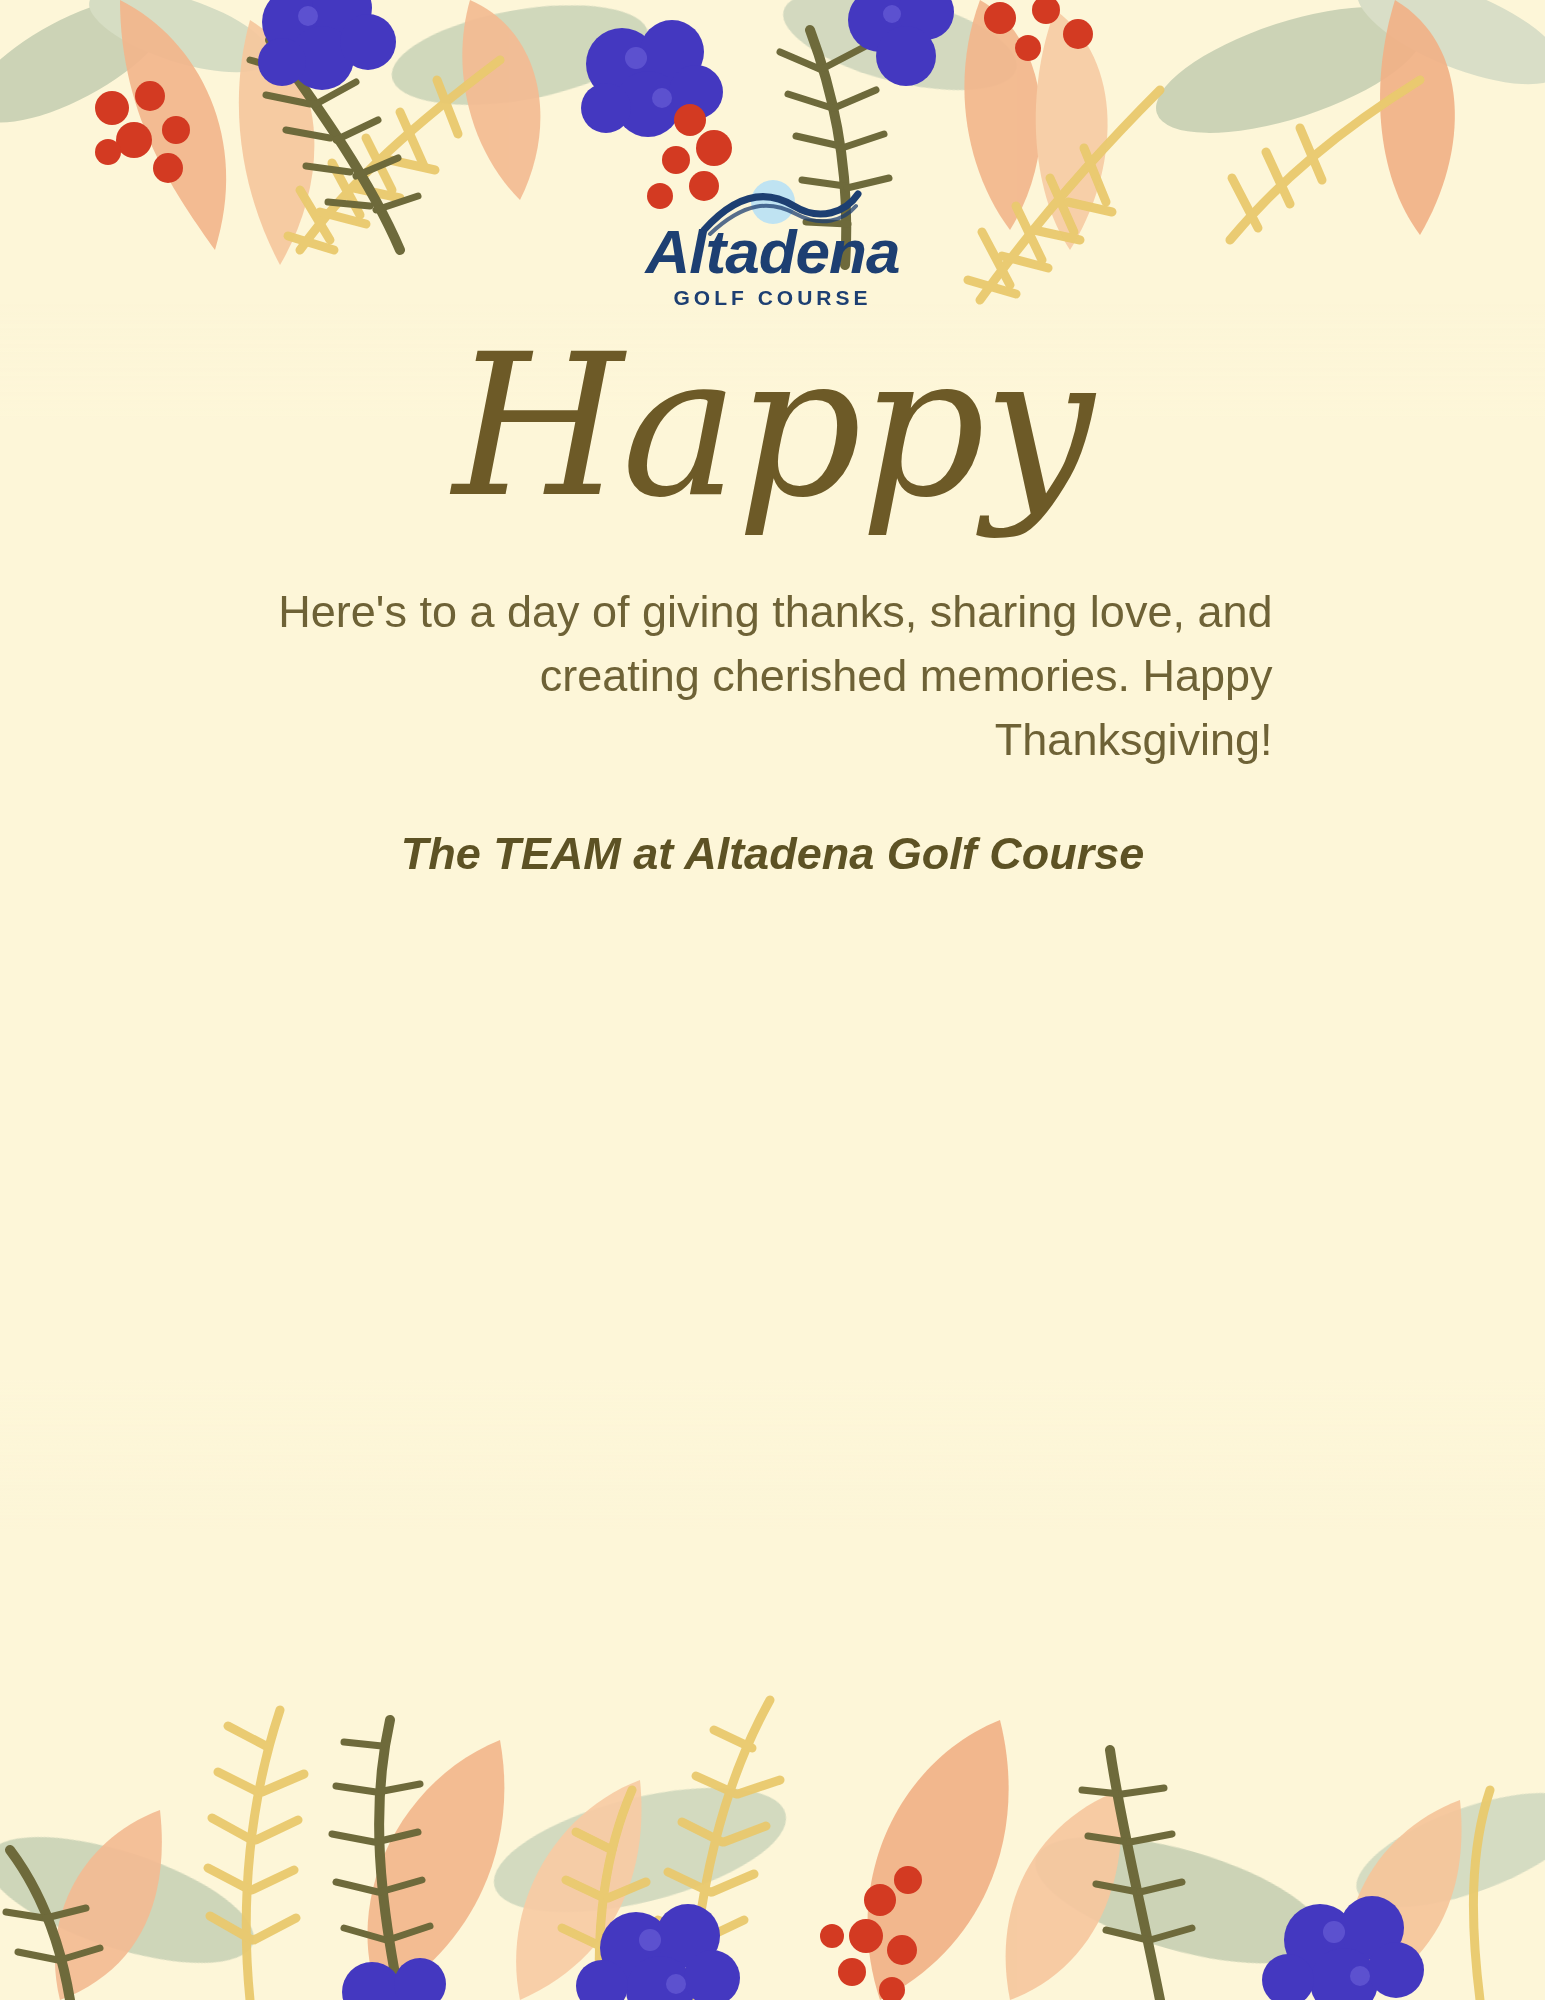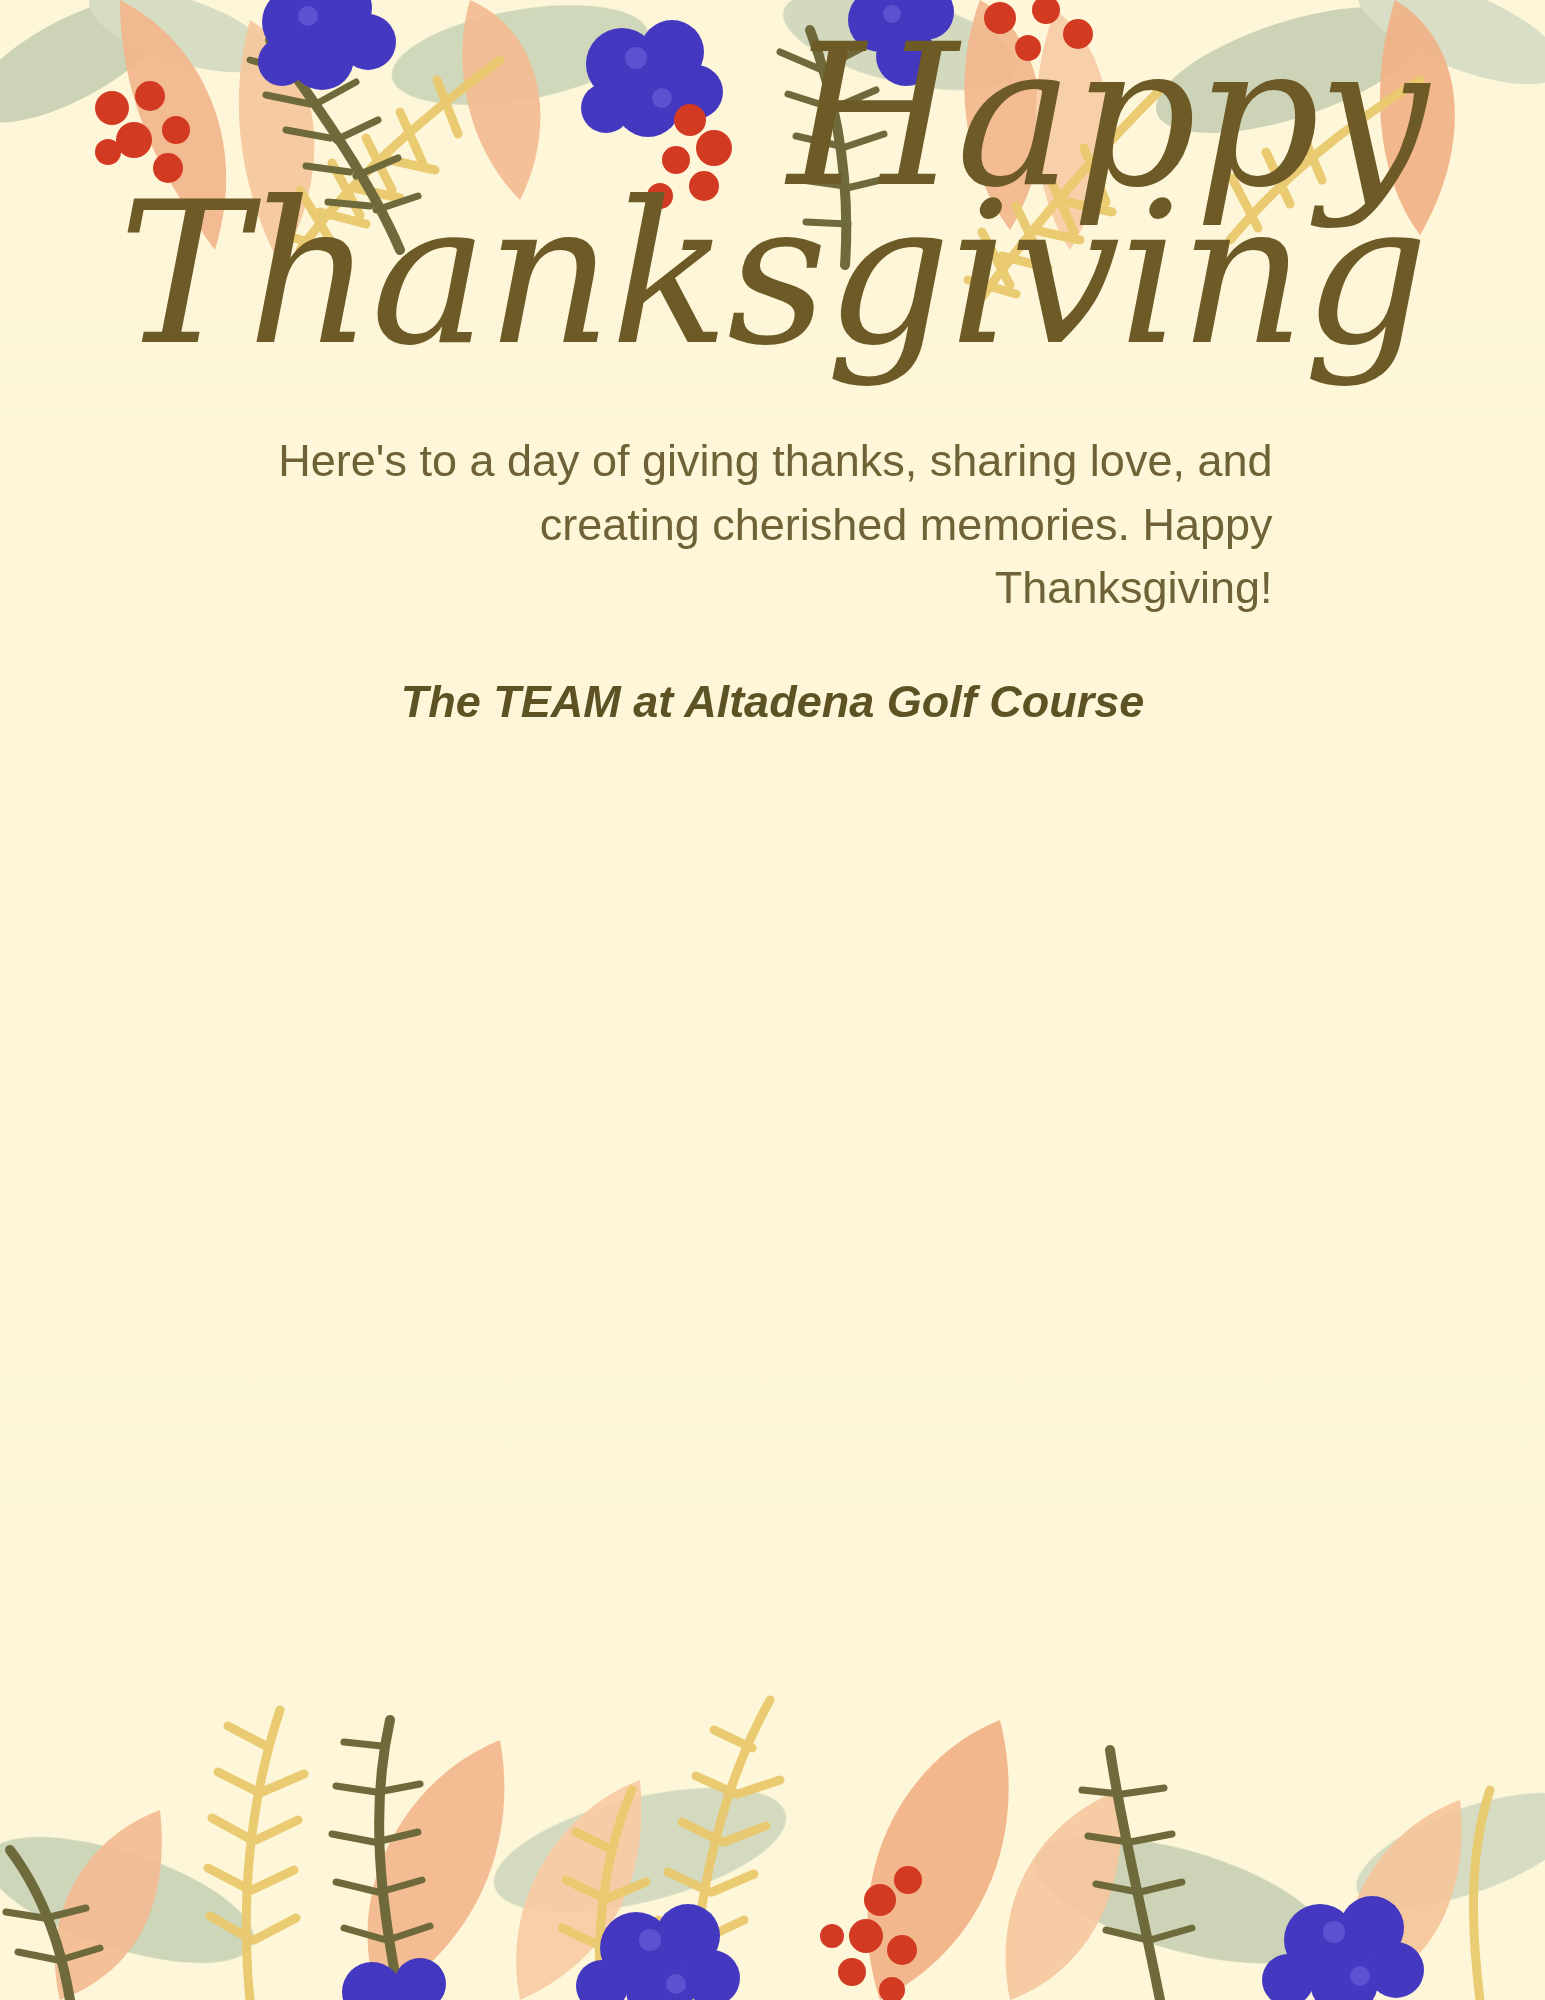--- a/index.html
+++ b/index.html
@@ -339,24 +339,32 @@
         <circle cx="852" cy="592" r="14"></circle>
           <circle cx="892" cy="610" r="13"></circle>
         <circle cx="832" cy="556" r="12"></circle>
       </g>
       <rect x="0" y="0" width="1545" height="150" fill="url(#fadeBot)"></rect>
     </svg>
   </div>
 
   <div class="content">
 
+    <div class="logo-block">
+      <svg class="logo-mark" viewBox="0 0 330 70" xmlns="http://www.w3.org/2000/svg">
+        <circle cx="165" cy="30" r="22" fill="#bfe3f2"></circle>
+        <path d="M96 58 C 130 20 160 18 186 34 C 212 50 238 40 250 22" fill="none" stroke="#1d3f72" stroke-width="7" stroke-linecap="round"></path>
+        <path d="M102 62 C 136 30 162 28 188 42 C 214 56 236 48 248 34" fill="none" stroke="#1d3f72" stroke-width="4" stroke-linecap="round" opacity="0.75"></path>
+      </svg>
+      <div class="logo-word">Altadena</div>
+      <div class="logo-sub">GOLF COURSE</div>
+    </div>
 
     <div class="headline">
       <span class="l1">Happy</span>
-      <span class="l2">Thanksgiving</span>
     </div>
 
     <div class="message">Here's to a day of giving thanks, sharing love, and creating cherished memories. Happy Thanksgiving!</div>
 
     <div class="signature">The TEAM at Altadena Golf Course</div>
 
   </div>
 </div>
 
 </body></html>

